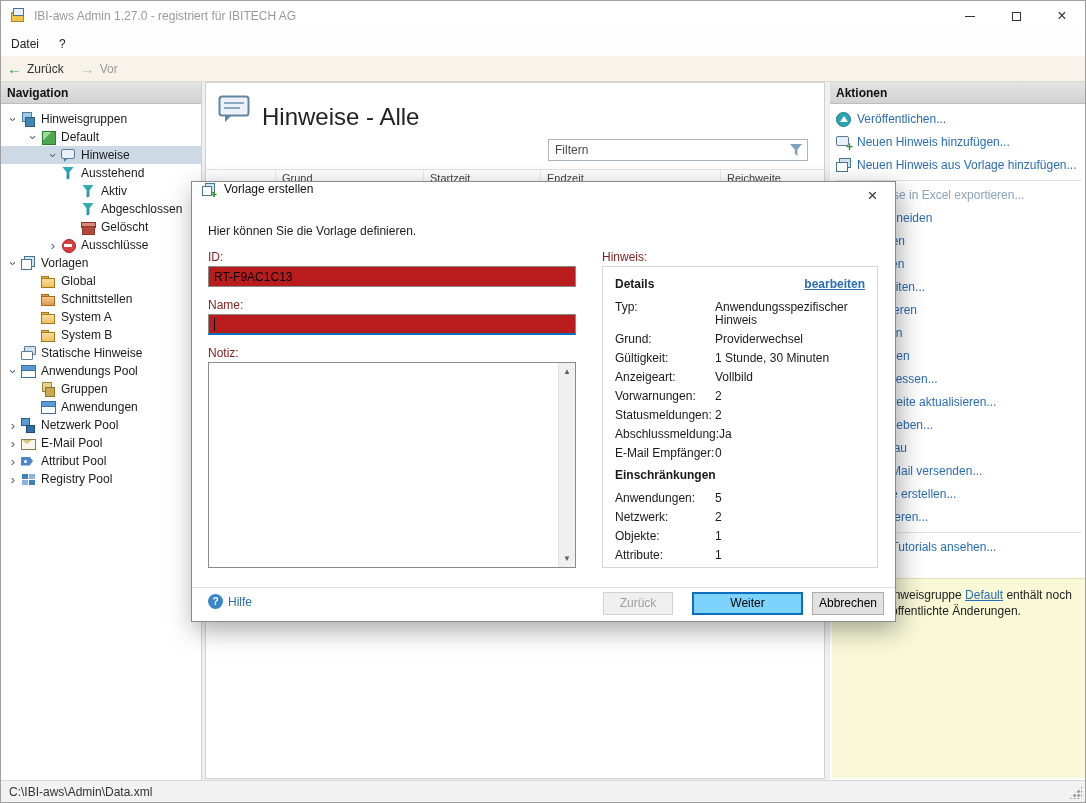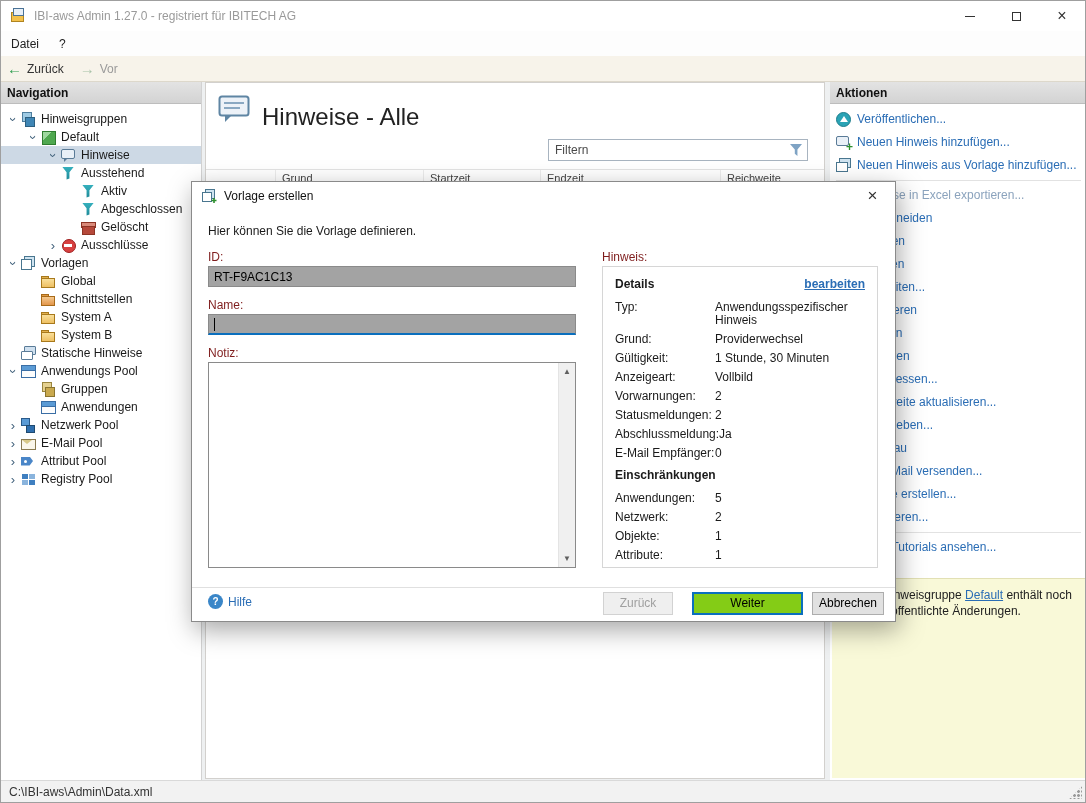--- a/index.html
+++ b/index.html
@@ -120,49 +120,49 @@
 
   
   .statusbar{position:absolute;left:0;right:0;bottom:0;height:22px;background:#f2f2f2;border-top:1px solid #d9d9d9;display:flex;align-items:center;padding-left:8px;color:#333}
   .resize-grip{position:absolute;right:3px;bottom:3px;width:13px;height:13px;
       background-image:radial-gradient(circle at 1.5px 1.5px,#9a9a9a 1.2px,transparent 1.6px);background-size:4px 4px;
       clip-path:polygon(100% 0,100% 100%,0 100%)}
 
   
   .dialog{position:absolute;left:190px;top:180px;width:705px;height:441px;background:#fff;border:1px solid #8a8a8a;
           box-shadow:3px 8px 24px rgba(0,0,0,.35);z-index:10}
-  .dlg-titlebar{position:absolute;left:0;top:0;right:0;height:28px;background:#fff;display:flex;align-items:center}
+  .dlg-titlebar{position:absolute;left:0;top:0;right:0;height:28px;background:#fff;display:flex;}
   .dlg-titlebar svg{margin:0 7px 0 9px}
   .dlg-title{color:#111}
   .dlg-close{position:absolute;right:0;top:0;width:45px;height:28px;display:flex;align-items:center;justify-content:center;font-size:17px;color:#333}
   .dlg-intro{position:absolute;left:16px;top:42px}
   .fld-label{position:absolute;color:#7f1d1d}
   .lbl-id{left:16px;top:68px}.lbl-name{left:16px;top:116px}.lbl-notiz{left:16px;top:164px}.lbl-hinweis{left:410px;top:68px}
-  .text-input{position:absolute;height:21px;border:1px solid #8a8a8a;background:#a3a3a3;font:12px "Liberation Sans",sans-serif;padding:0 5px;color:#000}
+  .text-input{position:absolute;height:21px;border:1px solid #8a8a8a;background:#b91c1c;font:12px "Liberation Sans",sans-serif;padding:0 5px;color:#000}
   .inp-id{left:16px;top:84px;width:368px}
   .inp-name{left:16px;top:132px;width:368px;border-bottom:2px solid #0b6fbd}
   @keyframes blink{0%,49%{opacity:1}50%,100%{opacity:0}}
   .caret{position:absolute;left:5px;top:3px;width:1px;height:13px;background:#000;animation:blink 1.06s step-end infinite}
   .ta-notiz{position:absolute;left:16px;top:180px;width:368px;height:206px;border:1px solid #8a8a8a;background:#fff}
   .ta-scroll{position:absolute;right:0;top:0;bottom:0;width:17px;background:#f0f0f0;border-left:1px solid #e4e4e4;display:flex;flex-direction:column;justify-content:space-between}
   .sb-btn{height:17px;display:flex;align-items:center;justify-content:center;font-size:8px;color:#606060}
   .details-panel{position:absolute;left:410px;top:84px;width:276px;height:302px;border:1px solid #d6d6d6;background:#fff;padding:10px 12px;overflow:hidden}
   .details-head{display:flex;justify-content:space-between;margin-bottom:10px}
   .details-title{font-weight:bold}
   .edit-link{color:#2a6db5;text-decoration:underline;font-weight:bold;cursor:pointer}
   .d-row{display:flex;margin-bottom:6px;line-height:13px}
   .d-label{flex:0 0 100px}
   .d-value{flex:1}
   .restrict-title{font-weight:bold;margin:8px 0 10px}
   .dlg-footer-line{position:absolute;left:0;right:0;top:405px;border-top:1px solid #e0e0e0}
   .help-link{position:absolute;left:16px;top:412px;display:flex;align-items:center;gap:5px;color:#2a6db5;cursor:pointer}
   .help-icon{width:15px;height:15px;background:#3a86c8;border-radius:50%;color:#fff;font:bold 10px/15px "Liberation Sans",sans-serif;text-align:center}
   .btn{position:absolute;top:410px;height:23px;text-align:center;line-height:21px;border:1px solid #adadad;background:#e1e1e1;color:#000;font-size:12px}
   .btn-back{left:411px;width:70px;color:#9f9f9f;background:#efefef;border-color:#d2d2d2}
-  .btn-next{left:500px;width:111px;background:#84cc16;border:2px solid #0b6fbd;line-height:19px}
+  .btn-next{left:500px;width:111px;background:#7dd3fc;border:2px solid #0b6fbd;line-height:19px}
   .btn-cancel{left:620px;width:72px}
 </style>
 </head>
 <body>
 
 <div class="app">
 
   <div class="titlebar">
     <span class="app-icon">
       <svg width="16" height="16" viewBox="0 0 16 16">

